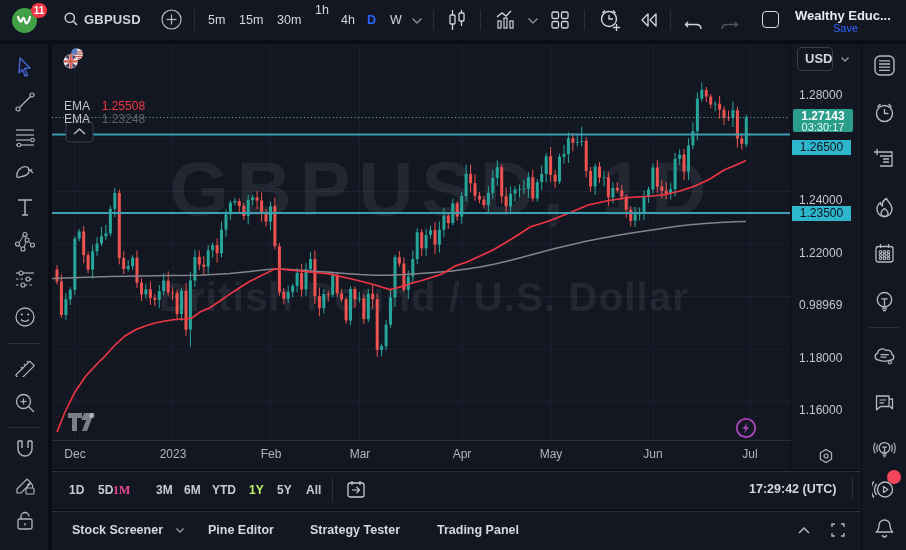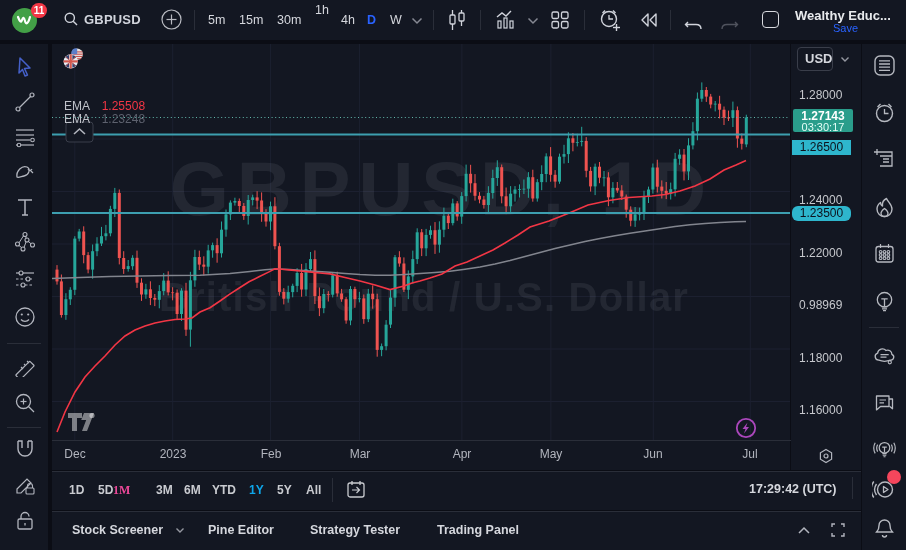--- a/index.html
+++ b/index.html
@@ -556,34 +556,34 @@
 <div class="abs" style="left:799px;top:193px;font-size:12px;color:#c6c8cd;">1.24000</div>
 <div class="abs" style="left:799px;top:246px;font-size:12px;color:#c6c8cd;">1.22000</div>
 <div class="abs" style="left:799px;top:298px;font-size:12px;color:#c6c8cd;">0.98969</div>
 <div class="abs" style="left:799px;top:351px;font-size:12px;color:#c6c8cd;">1.18000</div>
 <div class="abs" style="left:799px;top:403px;font-size:12px;color:#c6c8cd;">1.16000</div>
 <div class="abs" style="left:793px;top:109px;width:60px;height:23px;border-radius:2px;background:#2a9d8b;color:#fff;text-align:center;">
       <div style="font-size:12px;font-weight:bold;line-height:12.5px;margin-top:0.5px;">1.27143</div>
       <div style="font-size:11px;line-height:10.5px;color:#e4fef7;">03:30:17</div>
     </div>
 <div class="abs" style="left:792px;top:140px;width:59px;height:15px;background:#2eb6cd;color:#0d121c;font-size:12px;text-align:center;line-height:15px;">1.26500</div>
-<div class="abs" style="left:792px;top:206px;width:59px;height:15px;background:#2eb6cd;color:#0d121c;font-size:12px;text-align:center;line-height:15px;border-radius:6px;">1.23500</div>
+<div class="abs" style="left:792px;top:206px;width:59px;height:15px;background:#2eb6cd;color:#0d121c;font-size:12px;text-align:center;line-height:15px;">1.23500</div>
 <svg width="16" height="16" viewBox="0 0 16 16" style="position:absolute;left:818px;top:448px" xmlns="http://www.w3.org/2000/svg">
       <path d="M8 1.5 L13.6 4.75 V11.25 L8 14.5 L2.4 11.25 V4.75 Z" fill="none" stroke="#b2b5be" stroke-width="1.2"></path>
       <circle cx="8" cy="8" r="2" fill="none" stroke="#b2b5be" stroke-width="1.2"></circle>
     </svg>
 <div class="panel" style="left:52px;top:471px;width:809px;height:39px;"></div>
 <div class="sep" style="left:52px;top:471px;width:809px;height:1px;"></div>
 <div class="abs" style="left:69px;top:483px;font-size:12px;font-weight:bold;color:#c9cbd0;">1D</div>
 <div class="abs" style="left:98px;top:483px;font-size:12px;font-weight:bold;color:#c9cbd0;">5D</div>
 <div class="abs" style="left:113px;top:483px;font-size:12px;font-weight:bold;color:#ec4899;font-family:Liberation Serif, serif;">1M</div>
 <div class="abs" style="left:156px;top:483px;font-size:12px;font-weight:bold;color:#c9cbd0;">3M</div>
 <div class="abs" style="left:184px;top:483px;font-size:12px;font-weight:bold;color:#c9cbd0;">6M</div>
 <div class="abs" style="left:212px;top:483px;font-size:12px;font-weight:bold;color:#c9cbd0;">YTD</div>
-<div class="abs" style="left:249px;top:483px;font-size:12px;font-weight:bold;color:#0ea5e9;">1Y</div>
+<div class="abs" style="left:249px;top:483px;font-size:12px;font-weight:bold;color:#bef264;">1Y</div>
 <div class="abs" style="left:277px;top:483px;font-size:12px;font-weight:bold;color:#c9cbd0;">5Y</div>
 <div class="abs" style="left:306px;top:483px;font-size:12px;font-weight:bold;color:#c9cbd0;">All</div>
 <div class="sep" style="left:332px;top:478px;width:1px;height:24px;"></div>
 <svg width="20" height="20" viewBox="0 0 20 20" style="position:absolute;left:346px;top:479px" xmlns="http://www.w3.org/2000/svg">
       <rect x="2" y="4" width="16" height="14" rx="2" fill="none" stroke="#c9cbd0" stroke-width="1.3"></rect>
       <line x1="6" y1="2" x2="6" y2="6" stroke="#c9cbd0" stroke-width="1.3"></line>
       <line x1="14" y1="2" x2="14" y2="6" stroke="#c9cbd0" stroke-width="1.3"></line>
       <path d="M6 11 h7 M10.5 8 L13.5 11 L10.5 14" fill="none" stroke="#c9cbd0" stroke-width="1.2"></path>
     </svg>
 <div class="abs" style="left:749px;top:482px;font-size:12.5px;font-weight:bold;color:#d5d7dd;">17:29:42 (UTC)</div>

